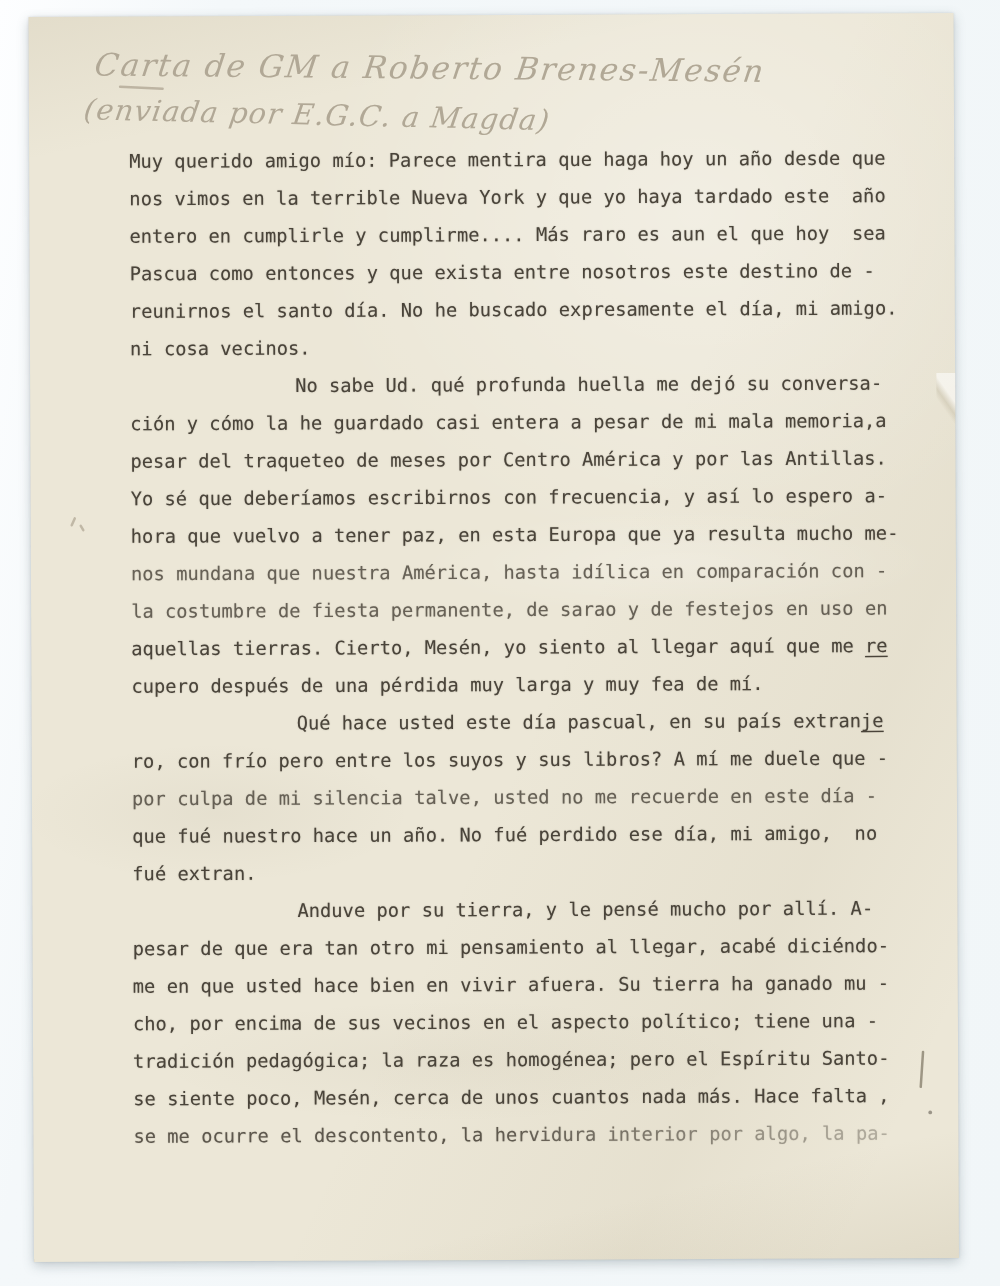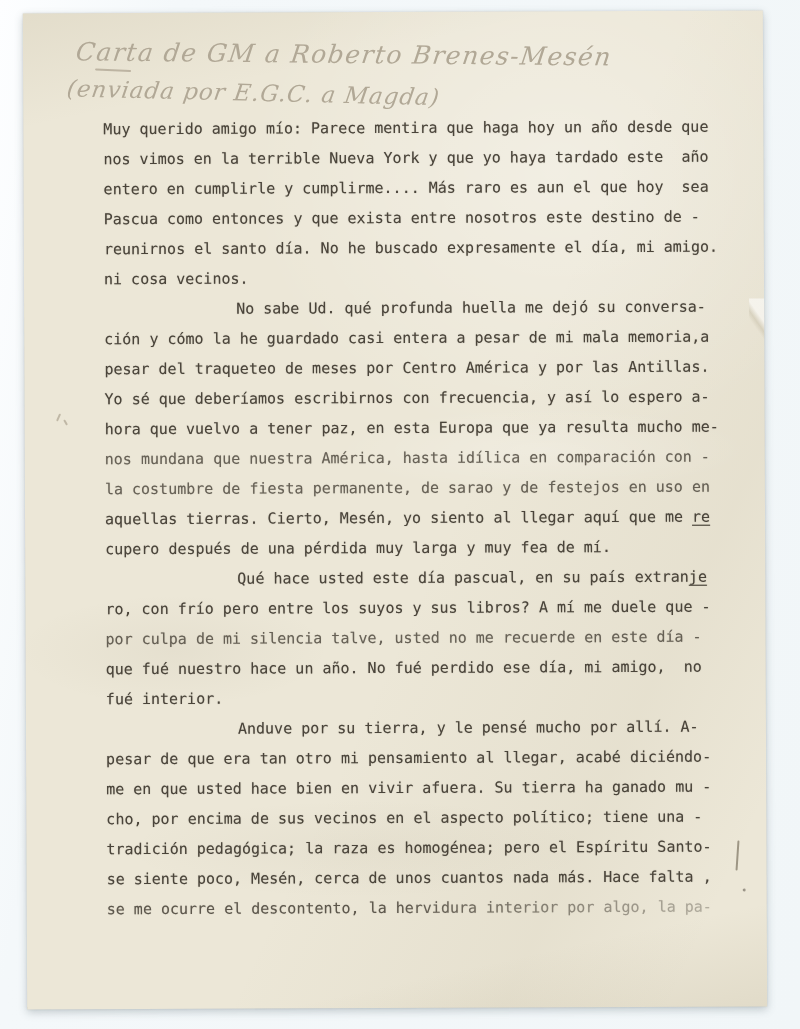--- a/index.html
+++ b/index.html
@@ -112,21 +112,21 @@
         <div class="tline"><span>Yo sé que deberíamos escribirnos con frecuencia, y así lo espero a-</span></div>
         <div class="tline"><span>hora que vuelvo a tener paz, en esta Europa que ya resulta mucho me-</span></div>
         <div class="tline faint"><span>nos mundana que nuestra América, hasta idílica en comparación con -</span></div>
         <div class="tline faint"><span>la costumbre de fiesta permanente, de sarao y de festejos en uso en</span></div>
         <div class="tline"><span>aquellas tierras. Cierto, Mesén, yo siento al llegar aquí que me </span><span class="uline">re</span></div>
         <div class="tline"><span>cupero después de una pérdida muy larga y muy fea de mí.</span></div>
         <div class="tline indent"><span>Qué hace usted este día pascual, en su país extran</span><span class="uline">je</span></div>
         <div class="tline"><span>ro, con frío pero entre los suyos y sus libros? A mí me duele que -</span></div>
         <div class="tline faint"><span>por culpa de mi silencia talve, usted no me recuerde en este día -</span></div>
         <div class="tline"><span>que fué nuestro hace un año. No fué perdido ese día, mi amigo,  no</span></div>
-        <div class="tline"><span>fué interior.</span></div>
+        <div class="tline"><span>fué extran.</span></div>
         <div class="tline indent"><span>Anduve por su tierra, y le pensé mucho por allí. A-</span></div>
         <div class="tline"><span>pesar de que era tan otro mi pensamiento al llegar, acabé diciéndo-</span></div>
         <div class="tline"><span>me en que usted hace bien en vivir afuera. Su tierra ha ganado mu -</span></div>
         <div class="tline"><span>cho, por encima de sus vecinos en el aspecto político; tiene una -</span></div>
         <div class="tline"><span>tradición pedagógica; la raza es homogénea; pero el Espíritu Santo-</span></div>
         <div class="tline"><span>se siente poco, Mesén, cerca de unos cuantos nada más. Hace falta ,</span></div>
         <div class="tline fade"><span>se me ocurre el descontento, la hervidura interior por algo, la pa-</span></div>
       </div>
   </div>
 </div>

